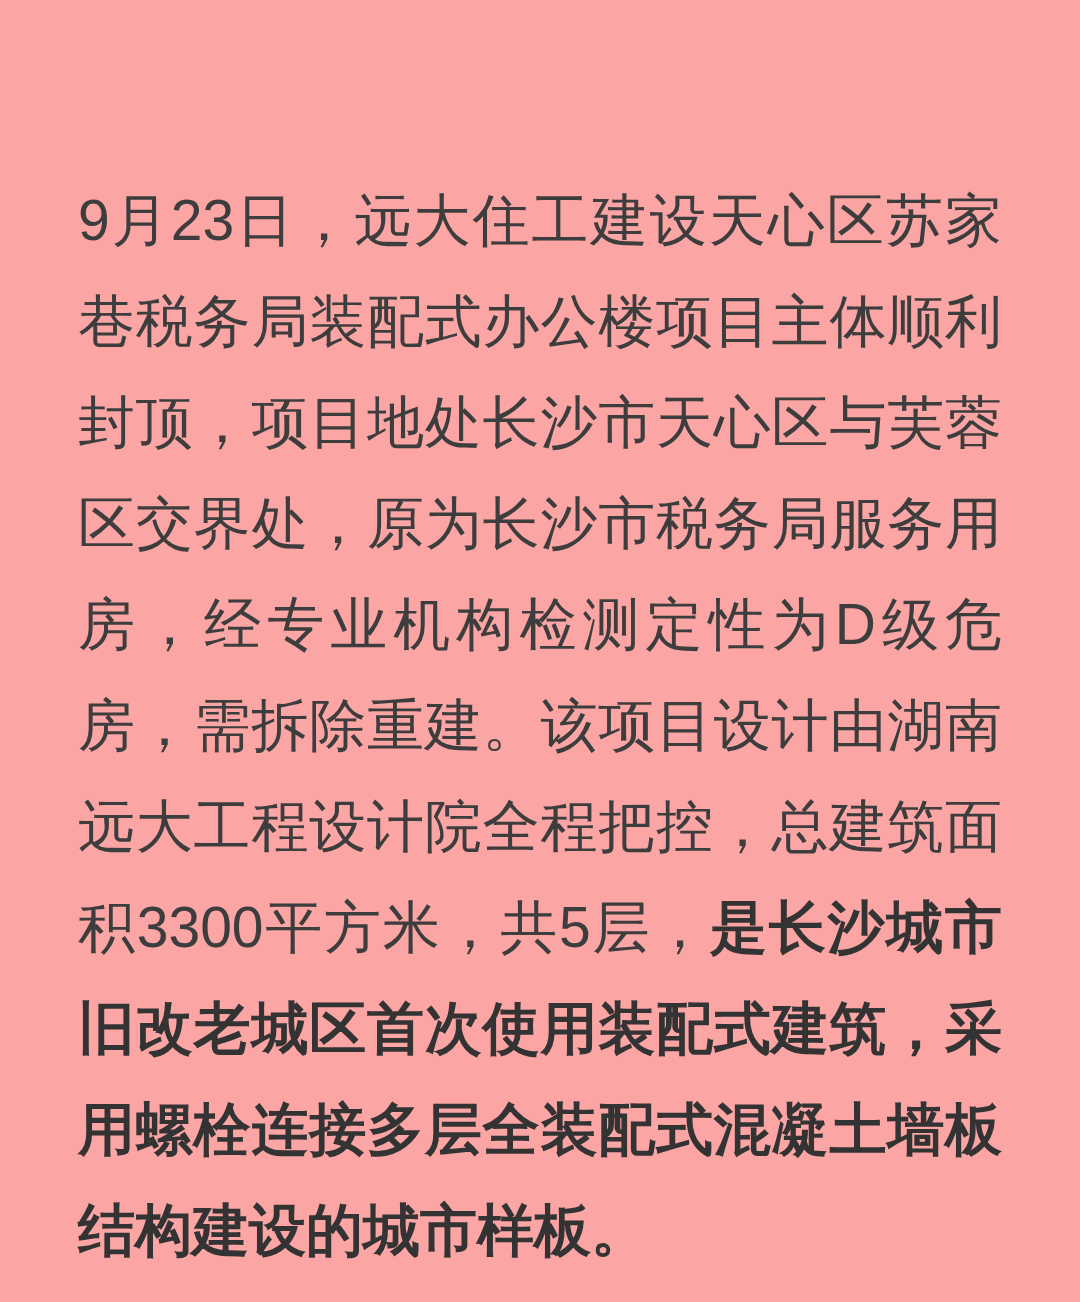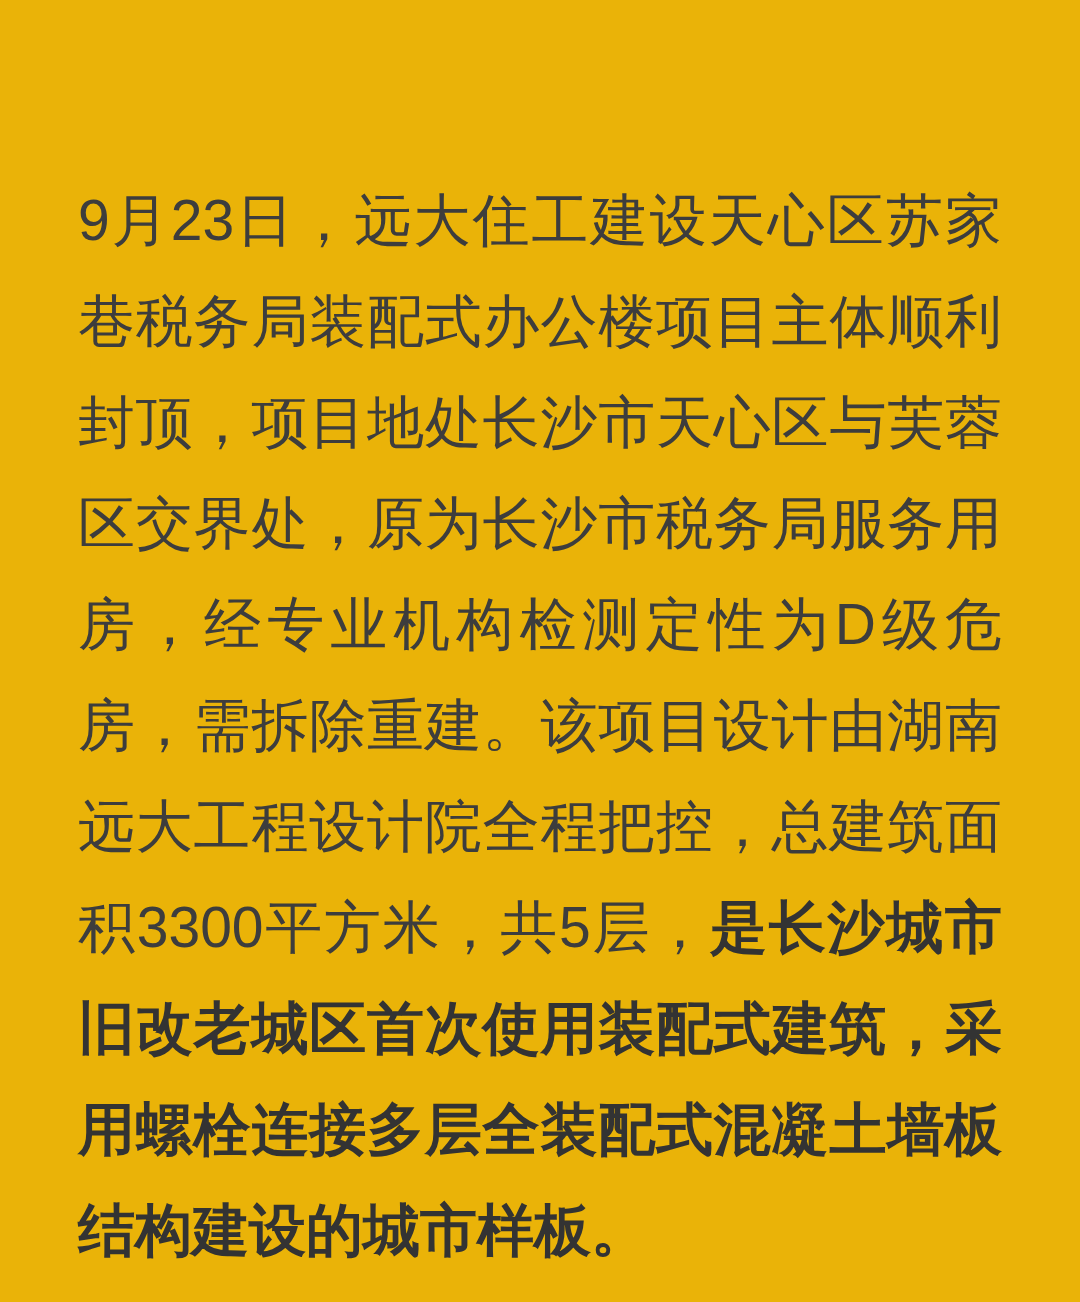--- a/index.html
+++ b/index.html
@@ -11,21 +11,21 @@
     width: 1080px;
     height: 1302px;
     overflow: hidden;
     font-family: "Liberation Sans", "DejaVu Sans", sans-serif;
   }
   .page {
     box-sizing: border-box;
     width: 1080px;
     height: 1302px;
     padding: 170px 78px 0 78px;
-    background: #eab308;
+    background: #fca5a5;
   }
   .article {
     font-size: 57px;
     line-height: 101px;
     color: #3c3c3c;
     letter-spacing: 0px;
     text-align: justify;
     text-justify: inter-character;
   }
   .article .seg-normal {

